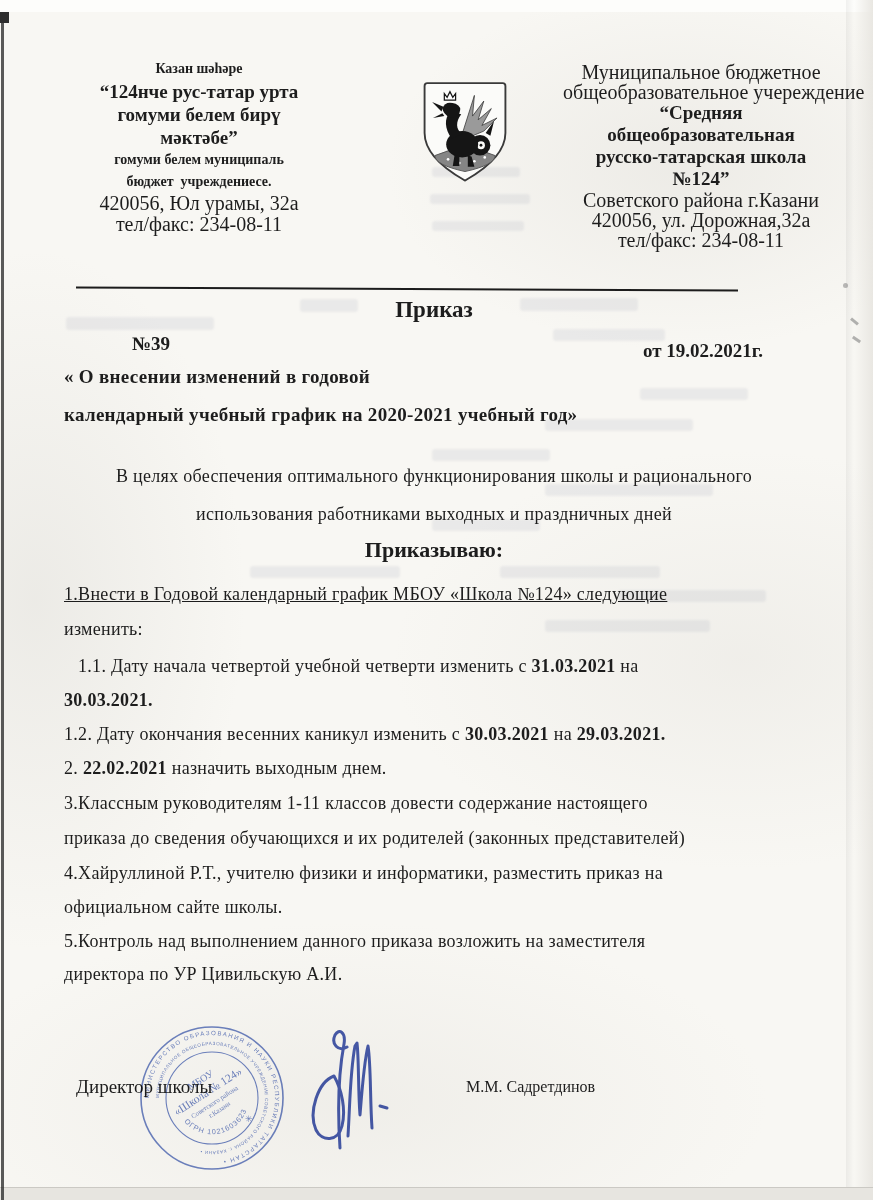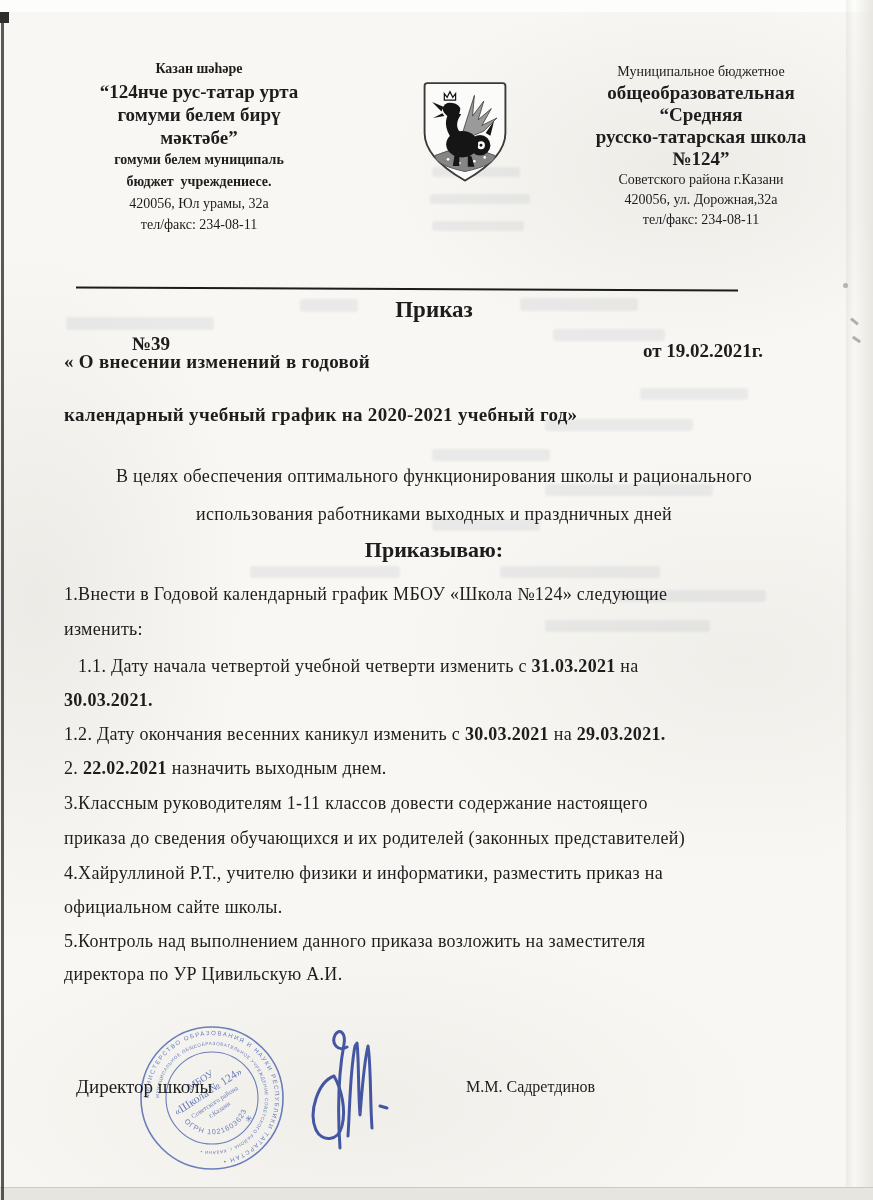--- a/index.html
+++ b/index.html
@@ -25,21 +25,21 @@
   .top-band{left:0;top:0;width:873px;height:12px;background:#fdfdfb;}
   .left-edge{left:1px;top:12px;width:3px;height:1188px;background:rgba(28,28,28,.72);}
   .left-speck{left:0;top:12px;width:9px;height:11px;background:#2e2e2e;}
   .right-band{left:846px;top:0;width:27px;height:1200px;
     background:linear-gradient(90deg, rgba(0,0,0,.05), rgba(0,0,0,0) 30%, #e9e7e2);}
   .bottom-band{left:0;top:1187px;width:873px;height:13px;background:#e7e5e0;border-top:1px solid rgba(0,0,0,.12);}
   
   .hdr{line-height:22px;}
   .hdr .s{font-size:14px;font-weight:bold;}
   .hdr .l{font-size:19px;font-weight:bold;line-height:23px;}
-  .hdr .r{font-size:14px;font-weight:normal;line-height:21px;}
+  .hdr .r{font-size:20px;font-weight:normal;line-height:21px;}
   .hdrR .r{line-height:20px;}
   .hdrR .l{line-height:22px;}
   
   .rule{left:76px;top:288px;width:662px;height:2px;background:#1c1c1c;transform:rotate(0.25deg);}
   
   .doc{font-size:18px;letter-spacing:.3px;}
   .ghost{background:#8d93a8;opacity:.13;border-radius:3px;filter:blur(.8px);}
   .speck{background:#777;}
   .stamp-wrap{mix-blend-mode:multiply;}
   .sig-wrap{mix-blend-mode:multiply;}
@@ -113,43 +113,44 @@
       <path d="M26,34 Q29,25 40,29 Q47,32 44,39 Q40,45 33,43 Q27,40 26,34 Z" fill="#151515"></path>
       <path d="M27,32 L15,27 L25,37 Z" fill="#151515"></path>
       <path d="M26,39 L16,44 L28,42 Z" fill="#151515"></path>
 
       <path d="M28,25 L28,18 L31,22 L34,16 L37,22 L40,18 L40,25 Z" fill="#fff" stroke="#151515" stroke-width="1.3"></path>
     </svg>
   </div>
 
   <div class="abs hdr hdrR center" style="left:563px;top:62px;width:276px;">
     <div class="r nowrap">Муниципальное бюджетное</div>
+    <div class="r nowrap">общеобразовательное учереждение</div>
+    <div class="l nowrap">“Средняя</div>
     <div class="l nowrap">общеобразовательная</div>
-    <div class="l nowrap">“Средняя</div>
     <div class="l nowrap">русско-татарская школа</div>
     <div class="l nowrap">№124”</div>
     <div class="r nowrap">Советского района г.Казани</div>
     <div class="r nowrap">420056, ул. Дорожная,32а</div>
     <div class="r nowrap">тел/факс: 234-08-11</div>
   </div>
 
   <div class="abs rule"></div>
 
   <div class="abs center b" style="left:64px;top:297px;width:740px;font-size:23px;">Приказ</div>
   <div class="abs b" style="left:132px;top:333px;font-size:19px;">№39</div>
   <div class="abs b" style="left:643px;top:340px;font-size:19px;">от 19.02.2021г.</div>
 
-  <div class="abs b nowrap" style="left:64px;top:351px;font-size:19px;letter-spacing:.3px;">« О внесении изменений в годовой</div>
+  <div class="abs b nowrap" style="left:64px;top:366px;font-size:19px;letter-spacing:.3px;">« О внесении изменений в годовой</div>
   <div class="abs b nowrap" style="left:64px;top:404px;font-size:19px;letter-spacing:.3px;">календарный учебный график на 2020-2021 учебный год»</div>
 
   <div class="abs center doc nowrap" style="left:64px;top:466px;width:740px;">В целях обеспечения оптимального функционирования школы и рационального</div>
   <div class="abs center doc nowrap" style="left:64px;top:504px;width:740px;">использования работниками выходных и праздничных дней</div>
   <div class="abs center b" style="left:64px;top:537px;width:740px;font-size:22px;">Приказываю:</div>
 
-  <div class="abs doc nowrap" style="left:64px;top:584px;">1.Внести в Годовой календарный график МБОУ «Школа №124» следующие</div>
+  <div class="abs doc nowrap" style="left:64px;top:584px;text-decoration:underline;">1.Внести в Годовой календарный график МБОУ «Школа №124» следующие</div>
   <div class="abs doc nowrap" style="left:64px;top:619px;">изменить:</div>
 
   <div class="abs doc nowrap" style="left:64px;top:656px;margin-left:14px;"><span>1.1. Дату начала четвертой учебной четверти изменить с </span><span class="b">31.03.2021</span><span> на</span></div>
   <div class="abs doc nowrap b" style="left:64px;top:690px;">30.03.2021.</div>
 
   <div class="abs doc nowrap" style="left:64px;top:724px;"><span>1.2. Дату окончания весенних каникул изменить с </span><span class="b">30.03.2021</span><span> на </span><span class="b">29.03.2021.</span></div>
 
   <div class="abs doc nowrap" style="left:64px;top:758px;"><span>2. </span><span class="b">22.02.2021</span><span> назначить выходным днем.</span></div>
 
   <div class="abs doc nowrap" style="left:64px;top:793px;">3.Классным руководителям 1-11 классов довести содержание настоящего</div>

